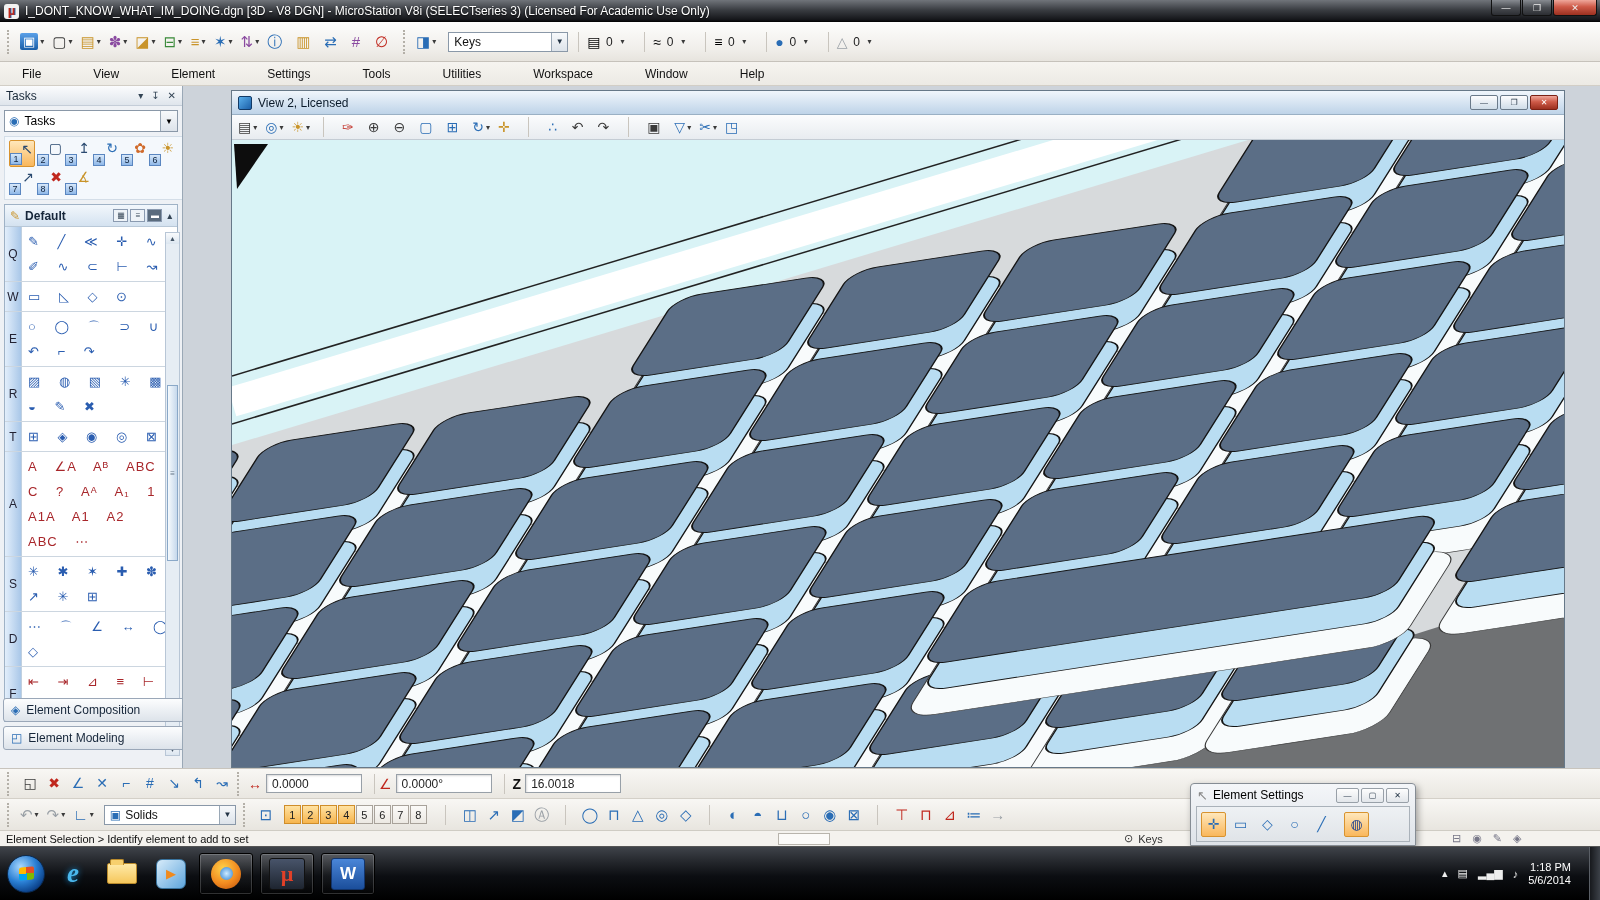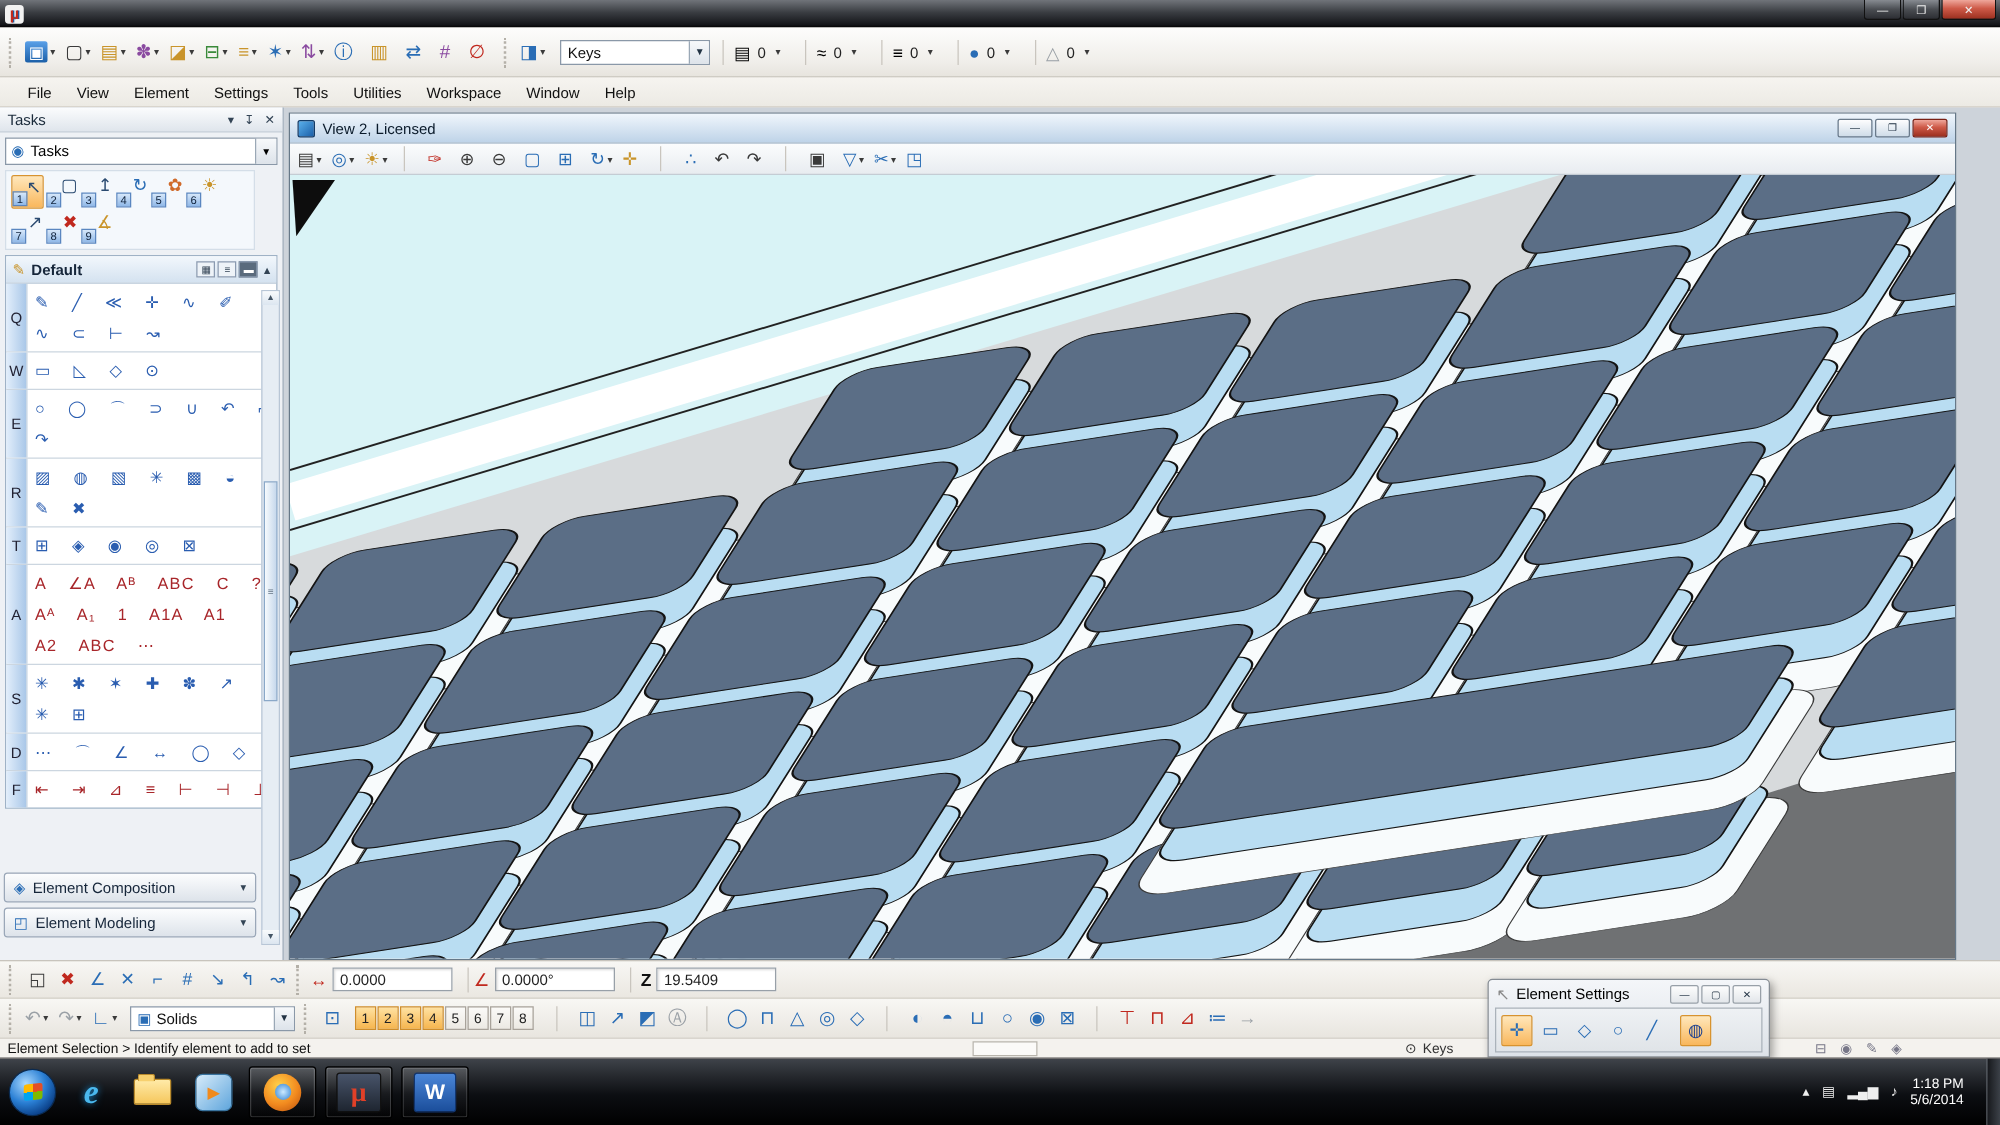--- a/index.html
+++ b/index.html
@@ -42,28 +42,28 @@
   .combo { width:120px; height:20px; background:#fff; border:1px solid #8a98a8; display:flex;
     align-items:center; padding-left:5px; font-size:12px; color:#111; }
   .combo .dd-box { margin-left:auto; width:16px; height:18px;
     background:linear-gradient(#f7f9fb,#dde3ea); border-left:1px solid #9aa8b6;
     display:grid; place-items:center; font-size:8px; color:#234; }
   .attr-group { display:flex; align-items:center; gap:4px; padding:0 6px; }
   .attr-val { font-size:12px; color:#222; min-width:10px; text-align:center; }
 
   
   .menubar { left:0; top:62px; width:1600px; height:24px; background:linear-gradient(#f6f4f0,#eceae4);
-    border-bottom:1px solid #d2cec6; display:flex; align-items:center; padding-left:12px; }
+    border-bottom:1px solid #d2cec6; display:flex; align-items:center; padding-left:12px;gap:32px; }
   .menu-item { padding:3px 10px; color:#111; }
 
   
   .workspace { left:0; top:86px; width:1600px; height:682px; background:#cdd3da; }
 
   
-  .tasks-panel { left:0; top:86px; width:227px; height:682px; background:#eef1f5;
+  .tasks-panel { left:0; top:86px; width:183px; height:682px; background:#eef1f5;
     border-right:1px solid #9aa8b6; overflow:hidden; }
   .tp-header { height:20px; background:linear-gradient(#fbfcfd,#dfe5ec); border-bottom:1px solid #c4cdd8;
     display:flex; align-items:center; padding:0 6px; color:#1a2a3a; }
   .tp-hicons { margin-left:auto; display:flex; gap:8px; font-size:10px; color:#345; }
   .tp-combo { margin:4px; height:22px; background:#fff; border:1px solid #8a98a8; display:flex;
     align-items:center; padding-left:4px; gap:5px; }
   .tp-combo .cicon { color:#2a6db5; font-size:12px; }
   .tp-combo .dd-box { margin-left:auto; width:17px; height:20px;
     background:linear-gradient(#f7f9fb,#dde3ea); border-left:1px solid #9aa8b6;
     display:grid; place-items:center; font-size:8px; }
@@ -205,20 +205,21 @@
   .es-tool.active2 { background:linear-gradient(#ffe7bb,#f9b75c); border:1px solid #d8932f;
     border-radius:2px; color:#1b3f8f; margin-left:8px; }
 </style>
 </head>
 <body>
 
 <div class="screen">
 
   <div class="abs titlebar">
     <span class="ms-logo">µ</span>
+    <span class="win-title">I_DONT_KNOW_WHAT_IM_DOING.dgn [3D - V8 DGN] - MicroStation V8i (SELECTseries 3) (Licensed For Academic Use Only)</span>
     <span class="win-btns">
       <span class="win-btn">—</span>
       <span class="win-btn">❐</span>
       <span class="win-btn close">✕</span>
     </span>
   </div>
 
   <div class="abs main-toolbar">
     <span class="grip"></span>
     <span style="display:flex;align-items:center;">
@@ -1002,21 +1003,21 @@
         </span>
     </span>
     <span class="grip"></span>
     <span class="field-icon g red">↔</span>
     <span class="field">0.0000</span>
     <span class="g sep"></span>
     <span class="field-icon g red">∠</span>
     <span class="field">0.0000°</span>
     <span class="g sep"></span>
     <span class="zlabel">Z</span>
-    <span class="field">19.5409</span>
+    <span class="field">16.0018</span>
   </div>
 
   <div class="abs rowB">
     <span class="grip"></span>
     <span style="display:flex;align-items:center;">
       <span class="tbtn">
           <span class="g dim">↶</span>
           <span class="dd">▾</span>
         </span>
         <span class="tbtn">

